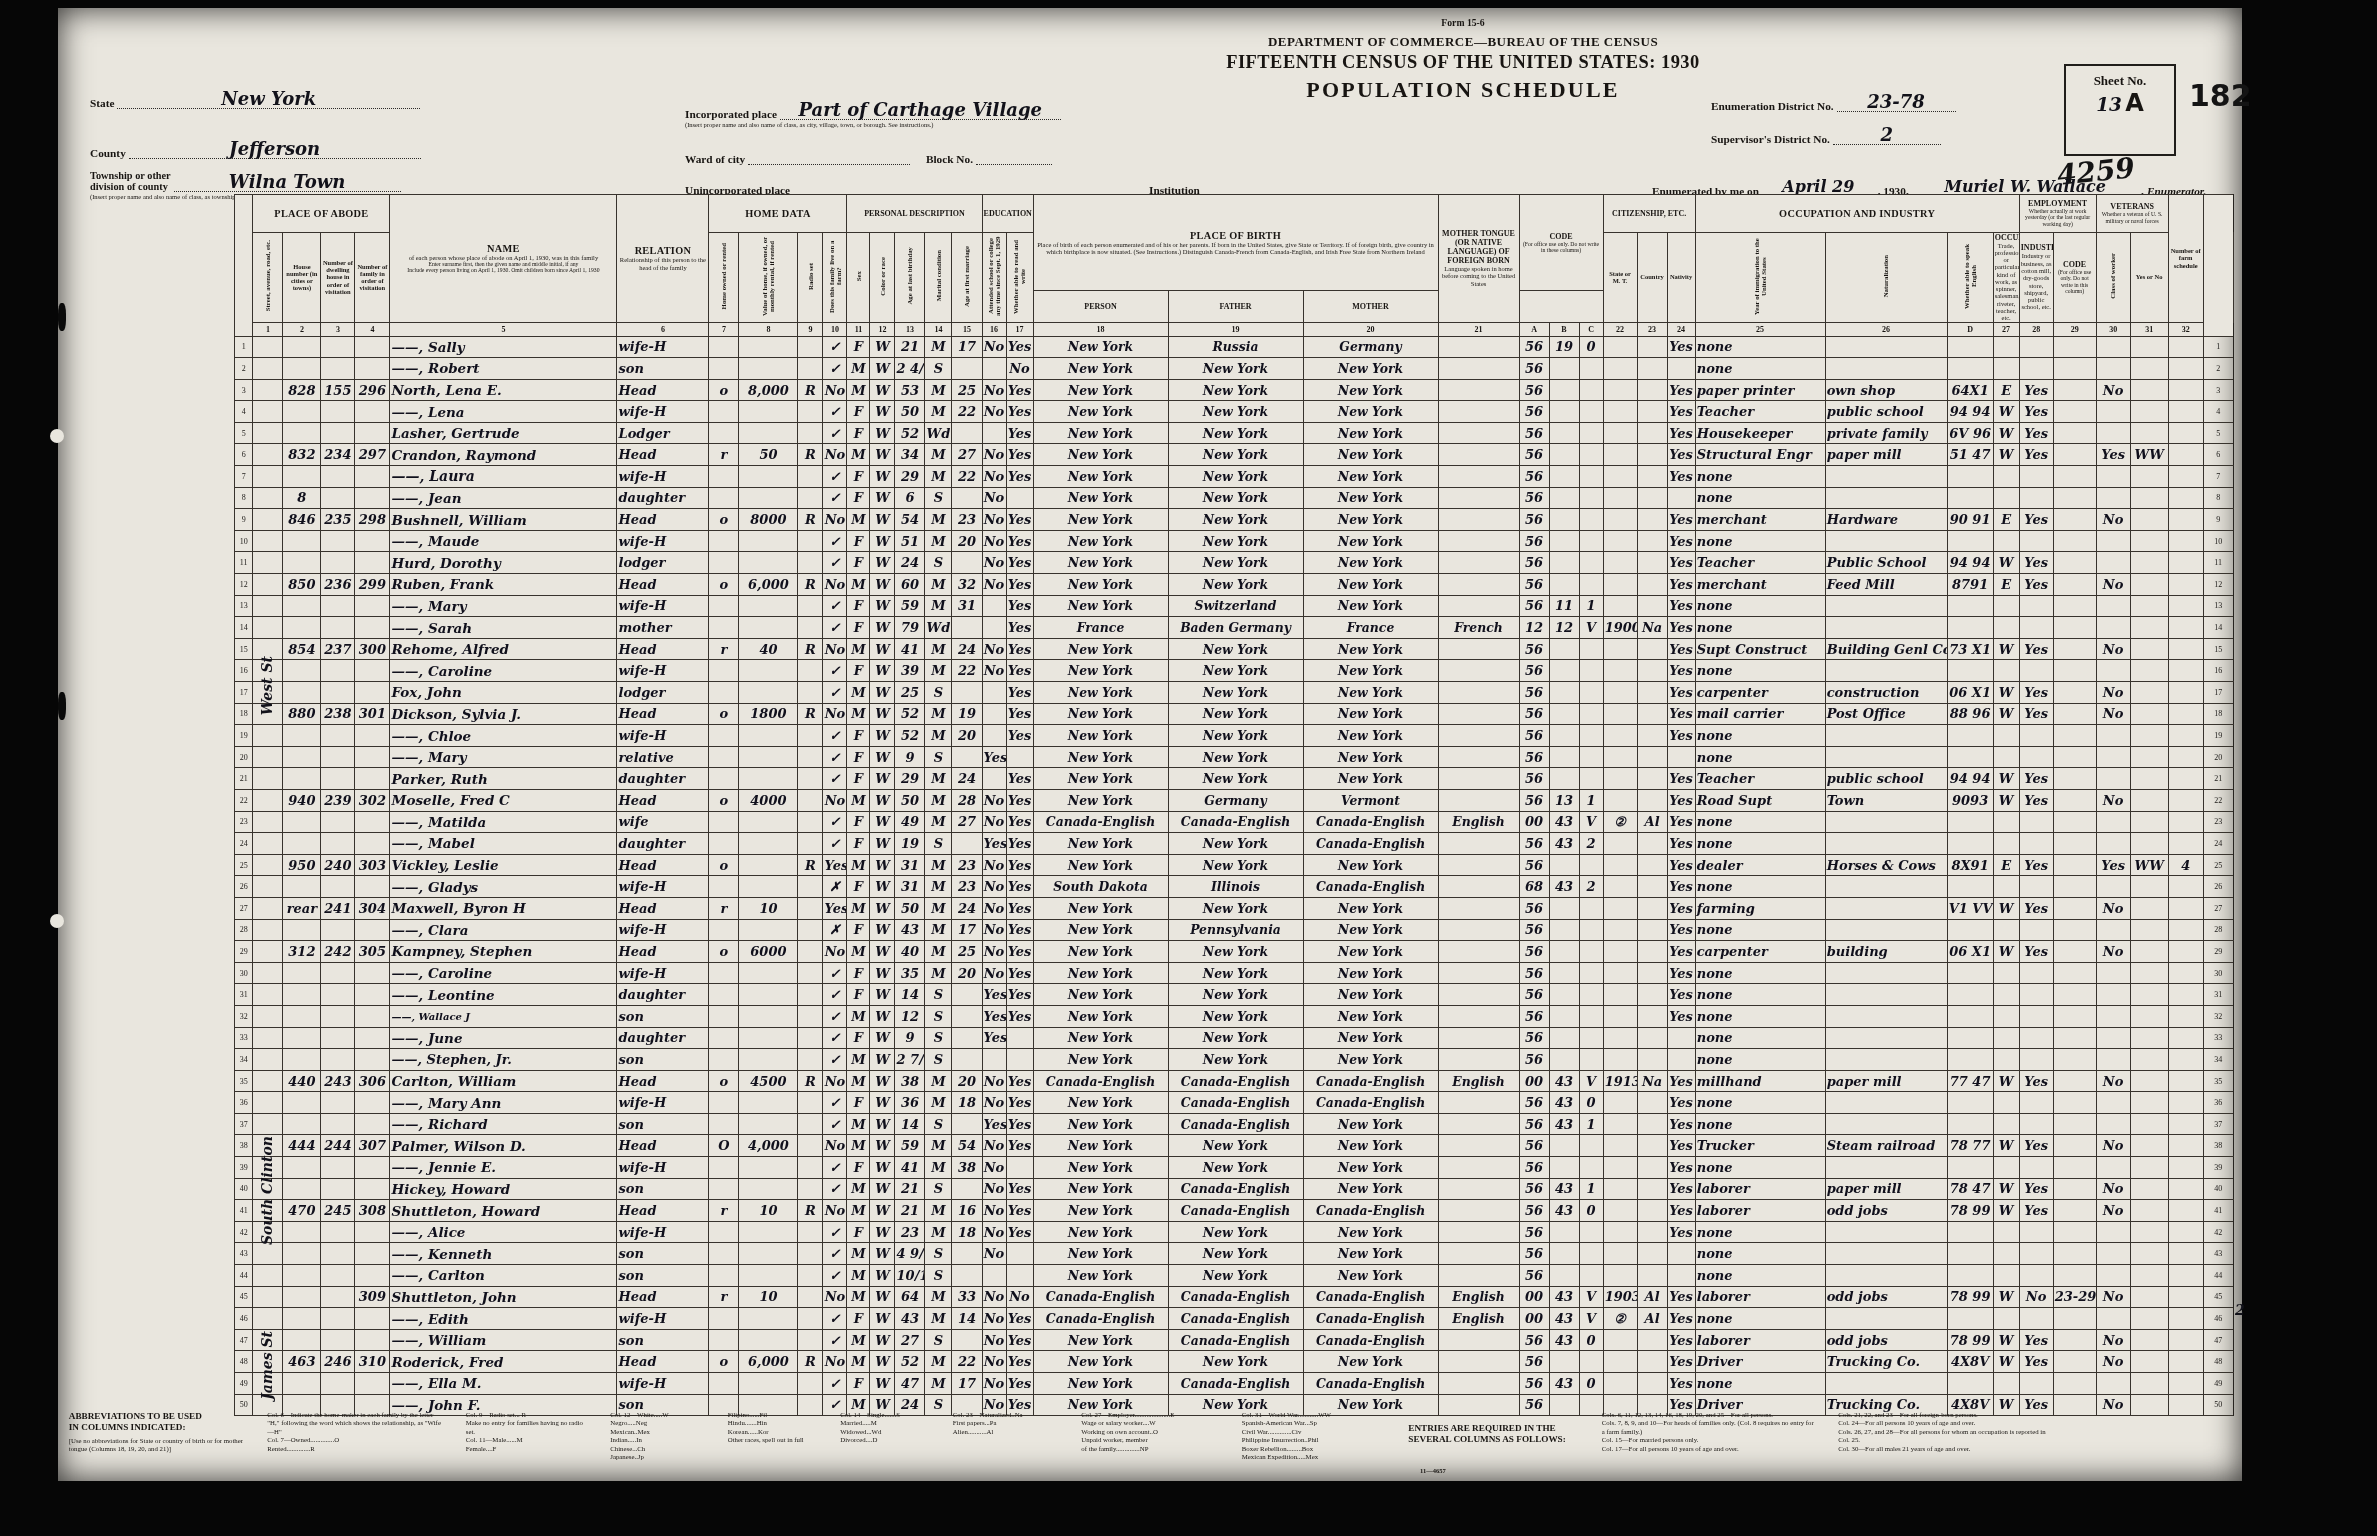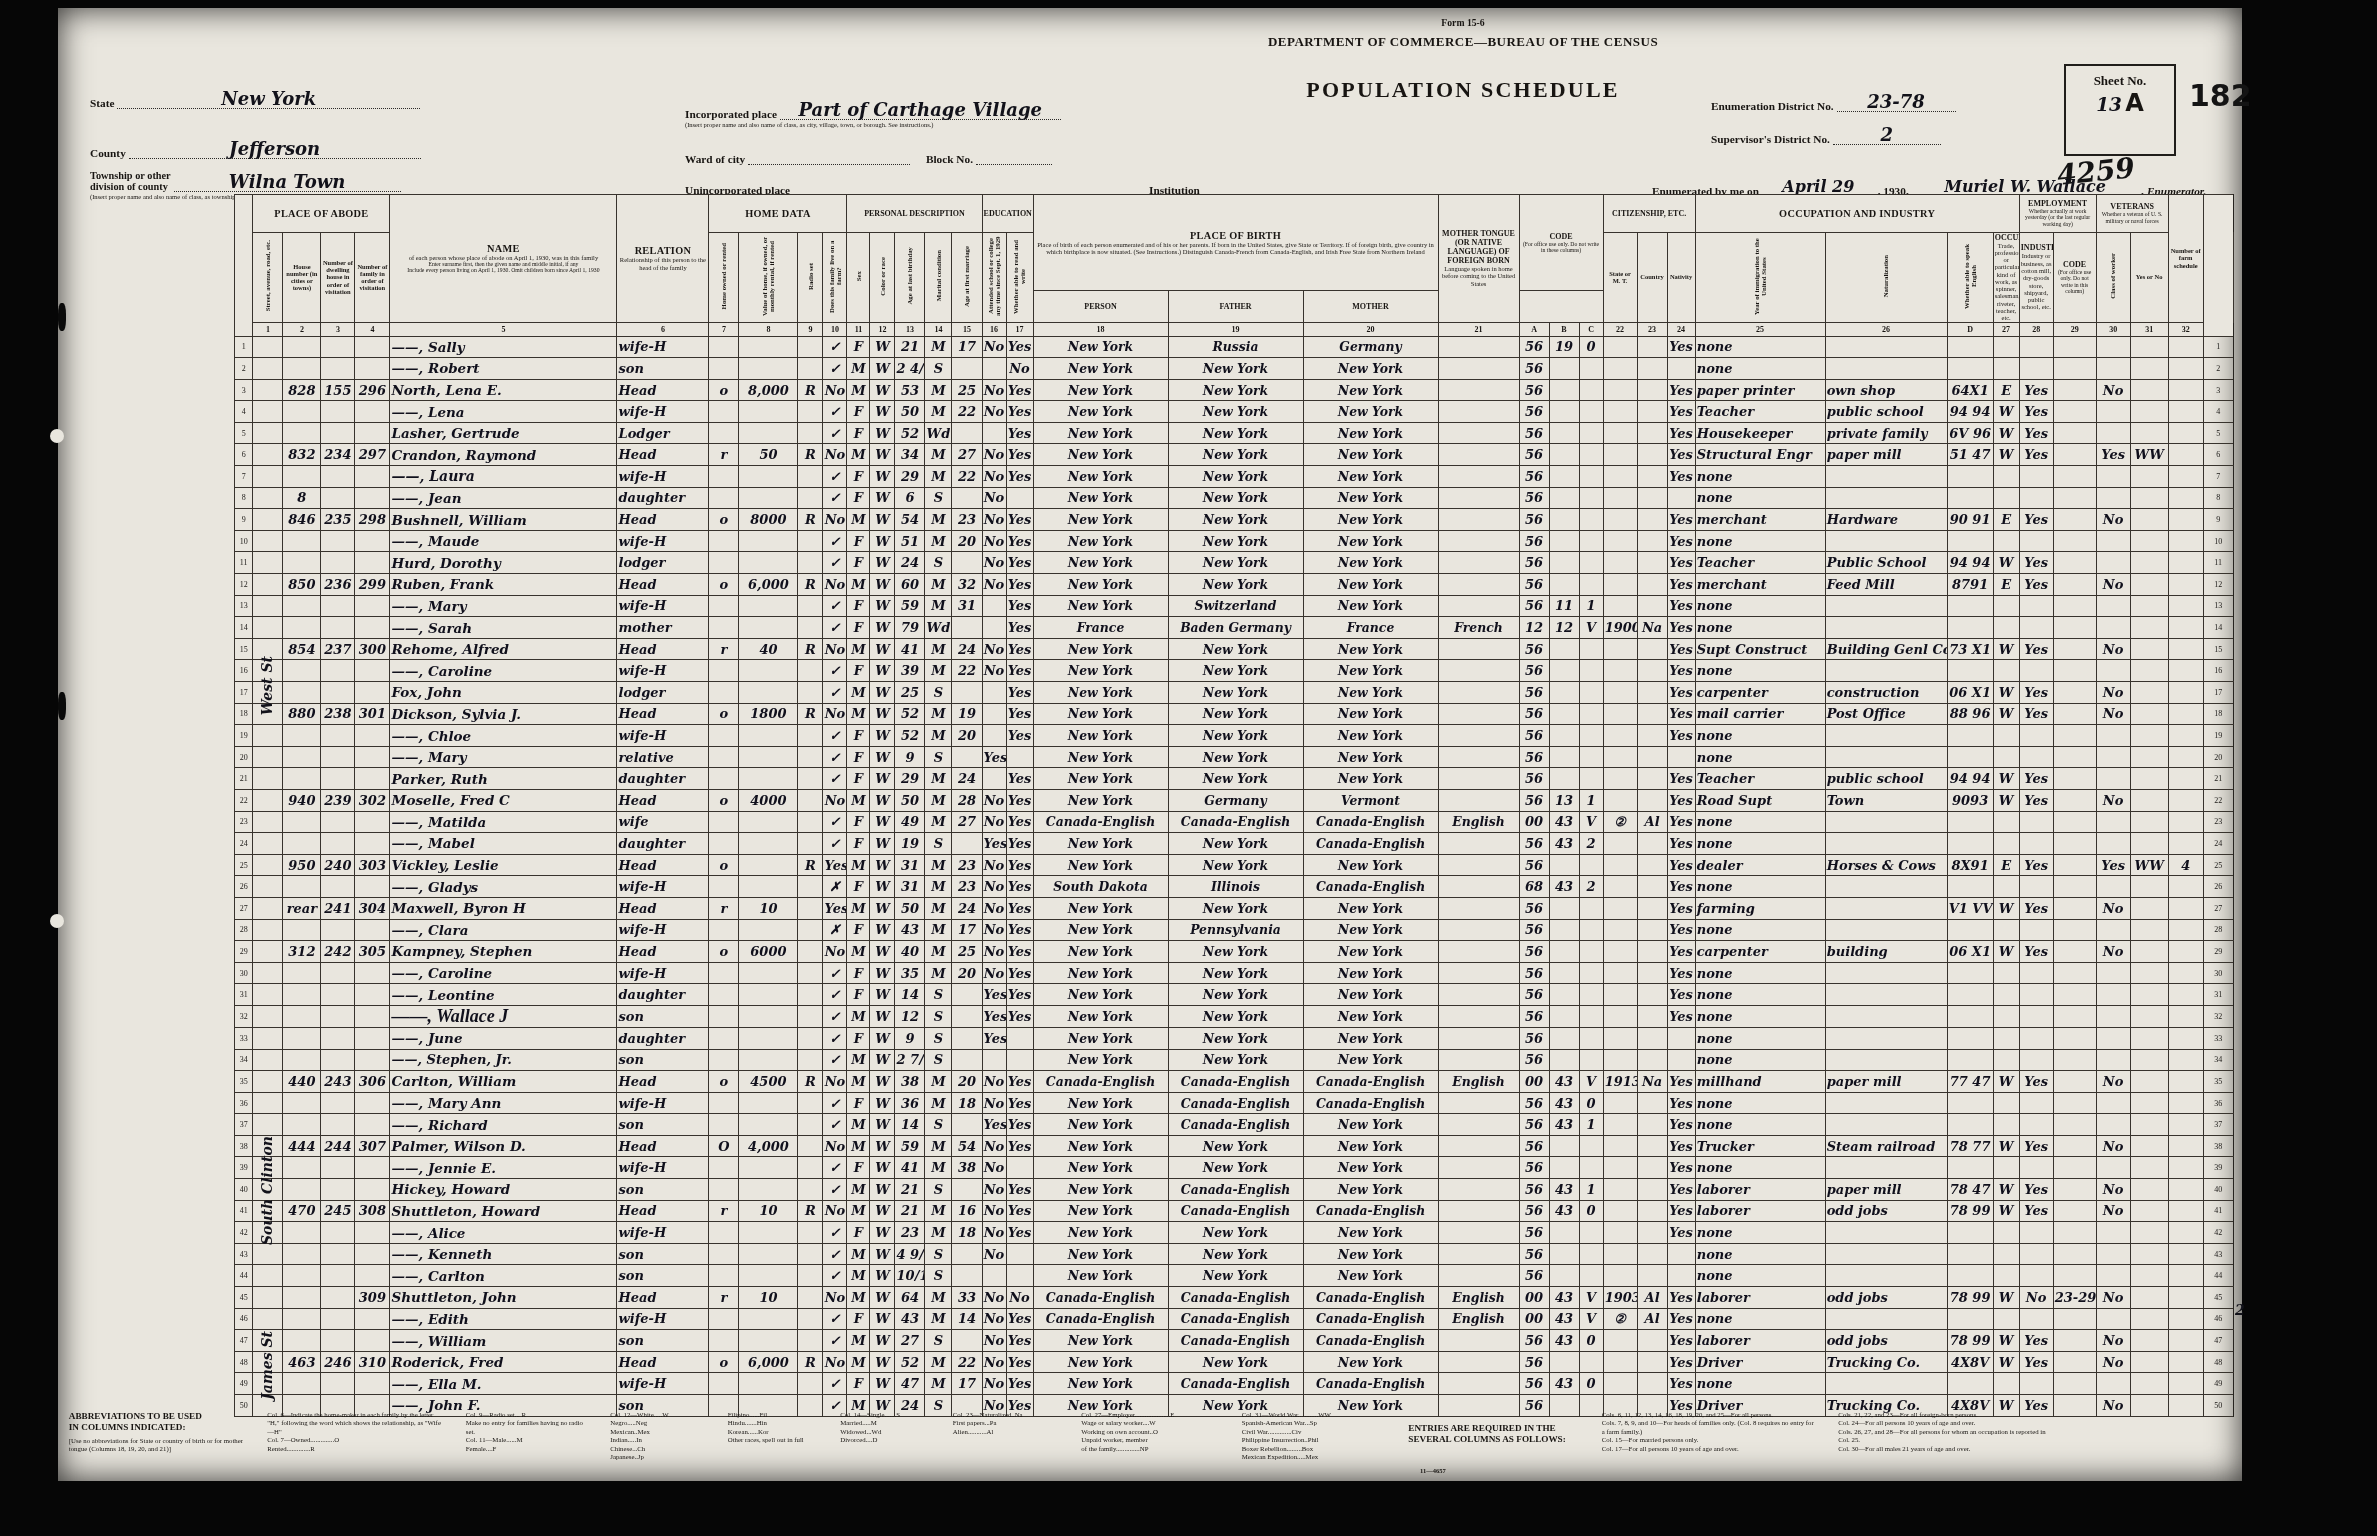--- a/index.html
+++ b/index.html
@@ -56,20 +56,21 @@
   .printcode{position:absolute;left:1362px;top:1459px;font-size:6.5px;font-weight:bold;}
 </style>
 </head>
 <body>
 
 <div class="page">
   <div class="paper">
 
     <div class="form-no">Form 15-6</div>
     <div class="dept">DEPARTMENT OF COMMERCE—BUREAU OF THE CENSUS</div>
+    <div class="census-title">FIFTEENTH CENSUS OF THE UNITED STATES: 1930</div>
     <div class="sched-title">POPULATION SCHEDULE</div>
 
     <div class="fld" style="left:32px;top:82px;">
       <span class="lbl">State</span>
       <span class="line" style="width:303px;"><span class="hw hw-big">New York</span></span>
     </div>
     <div class="fld" style="left:32px;top:132px;">
       <span class="lbl">County</span>
       <span class="line" style="width:292px;"><span class="hw hw-big">Jefferson</span></span>
     </div>
@@ -1554,21 +1555,21 @@
               <td class="hwc c"></td>
               <td class="hwc c" style="border-left-width: 1.6px;"></td>
               <td class="ln" style="border-left-width: 1.6px;">31</td>
             </tr>
             <tr>
               <td class="ln">32</td>
               <td class="hwc c" style="border-left-width: 1.6px;"></td>
               <td class="hwc c"></td>
               <td class="hwc c"></td>
               <td class="hwc c"></td>
-              <td class="hwc l" style="font-size: 18px; border-left-width: 1.6px; font-family: Liberation Serif, serif;">——, Wallace J</td>
+              <td class="hwc l" style="font-size: 10px; border-left-width: 1.6px;">——, Wallace J</td>
               <td class="hwc l" style="border-left-width: 1.6px;">son</td>
               <td class="hwc c" style="border-left-width: 1.6px;"></td>
               <td class="hwc c"></td>
               <td class="hwc c"></td>
               <td class="hwc c">✓</td>
               <td class="hwc c" style="border-left-width: 1.6px;">M</td>
               <td class="hwc c">W</td>
               <td class="hwc c">12</td>
               <td class="hwc c">S</td>
               <td class="hwc c"></td>

